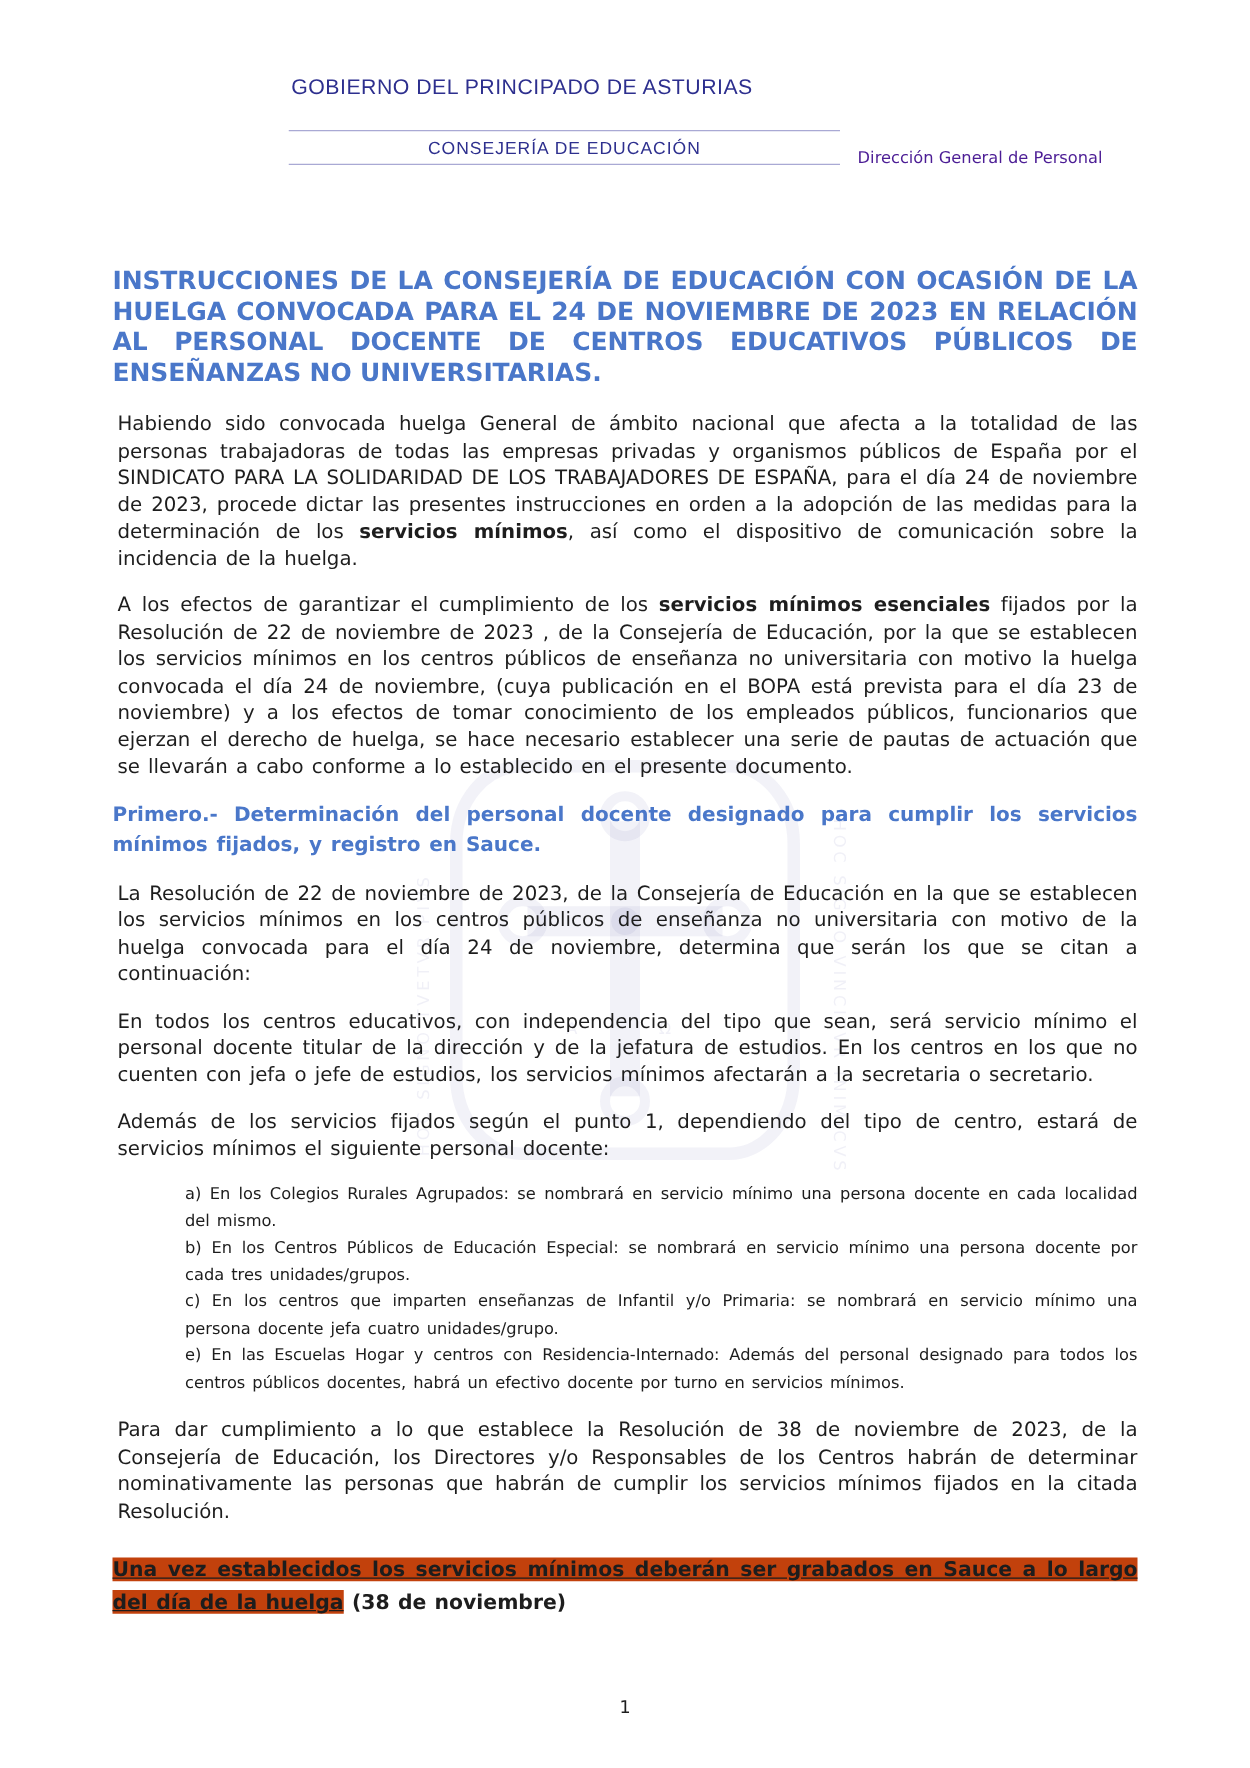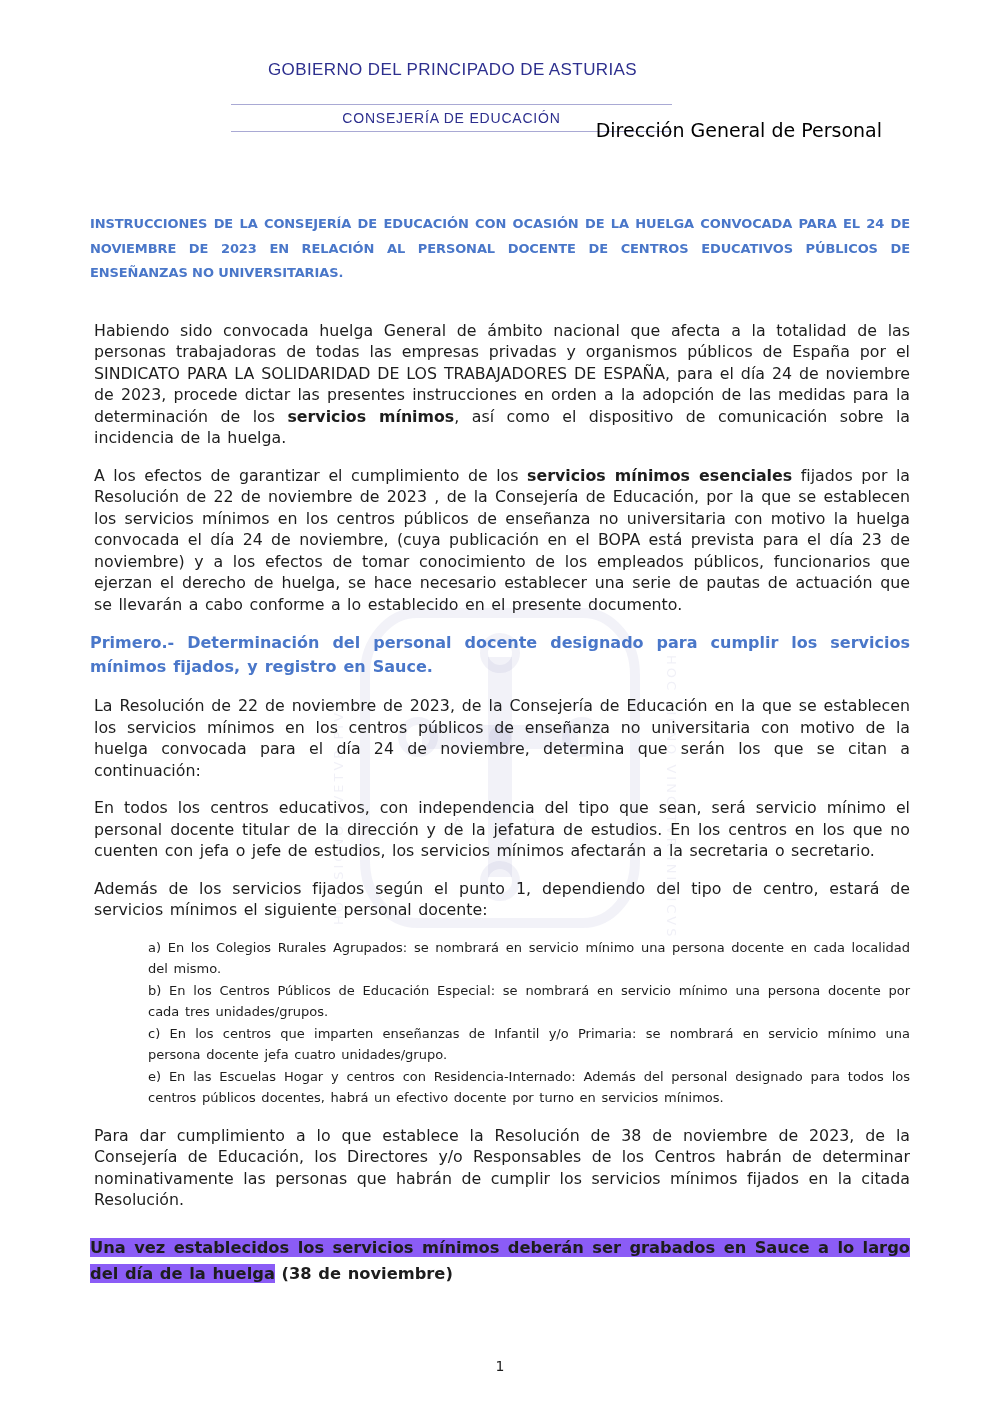--- a/index.html
+++ b/index.html
@@ -8,52 +8,51 @@
     width:1000px;height:1414px;
     background:#ffffff;
     font-family:"DejaVu Sans",sans-serif;
     color:#1d1d1d;
     overflow:hidden;
   }
   
   .letterhead{position:absolute;top:0;left:0;right:0;height:170px;z-index:2;}
   .org{
     position:absolute;left:233px;width:439px;top:60px;
-    text-align:center;
     font-family:"Liberation Sans",sans-serif;
     font-size:17px;letter-spacing:0.4px;
     color:#2d2f8e;white-space:nowrap;
   }
   .rule{position:absolute;left:231px;width:441px;height:1px;background:#a9a9d4;}
   .rule-top{top:104px;}
   .rule-bottom{top:131px;}
   .dept{
     position:absolute;left:231px;width:441px;top:110px;
     text-align:center;
     font-family:"Liberation Sans",sans-serif;
     font-size:14px;letter-spacing:0.8px;
     color:#2d2f8e;white-space:nowrap;
   }
   .unit{
     position:absolute;right:118px;top:119px;
-    font-size:19px;color:#000000;white-space:nowrap;
+    font-size:13px;color:#4c1d95;white-space:nowrap;
   }
   
   .watermark{position:absolute;left:285px;top:595px;z-index:0;pointer-events:none;}
   .wm-stroke{fill:none;stroke:#5b5baa;stroke-opacity:0.08;}
   .wm-fill{fill:#5b5baa;fill-opacity:0.08;}
   .wm-text{fill:#5b5baa;fill-opacity:0.09;font-family:"DejaVu Sans",sans-serif;letter-spacing:3px;font-size:13px;}
   
   .doc-body{
     position:absolute;left:90px;right:90px;top:212px;z-index:1;
     text-align:justify;
   }
   .doc-title{
-    margin:0 0 34px 0;
-    font-size:13px;line-height:24.5px;font-weight:bold;
+    margin:0 0 18px 0;
+    font-size:20px;line-height:24.5px;font-weight:bold;
     color:#4a77c9;text-align:justify;letter-spacing:-0.1px;
   }
   .para{
     margin:0 0 16px 4px;
     font-size:15.8px;line-height:21.5px;word-spacing:1.5px;
   }
   .section-heading{
     margin:0 0 16px 0;
     font-size:16px;line-height:24px;font-weight:bold;
     color:#4a77c9;word-spacing:1.5px;text-align:justify;
@@ -61,21 +60,22 @@
   .list-block{margin:0 0 16px 0;padding-left:58px;}
   .list-item{
     margin:0;
     font-size:13px;line-height:21.5px;word-spacing:1.5px;text-align:justify;
   }
   .final-para{
     margin:24px 0 0 0;
     font-size:16.3px;line-height:26px;font-weight:bold;word-spacing:1px;
   }
   .hl{
-    background:#8b5cf6;
+    background:#c2410c;
+    text-decoration:underline;
   }
   .pagenum{
     position:absolute;left:0;right:0;top:1358px;z-index:1;
     text-align:center;font-size:14px;color:#1d1d1d;
   }
   b,strong{font-weight:bold;}
 </style>
 </head>
 <body>
 

